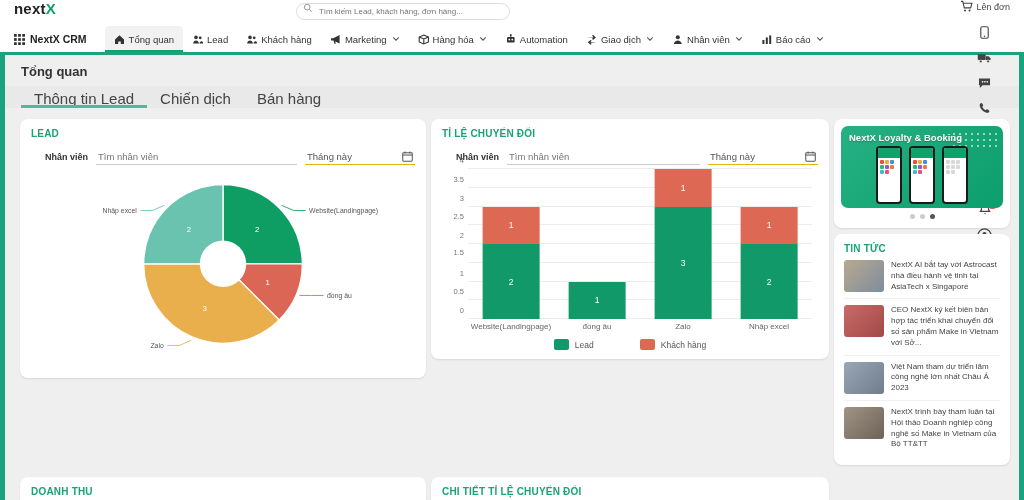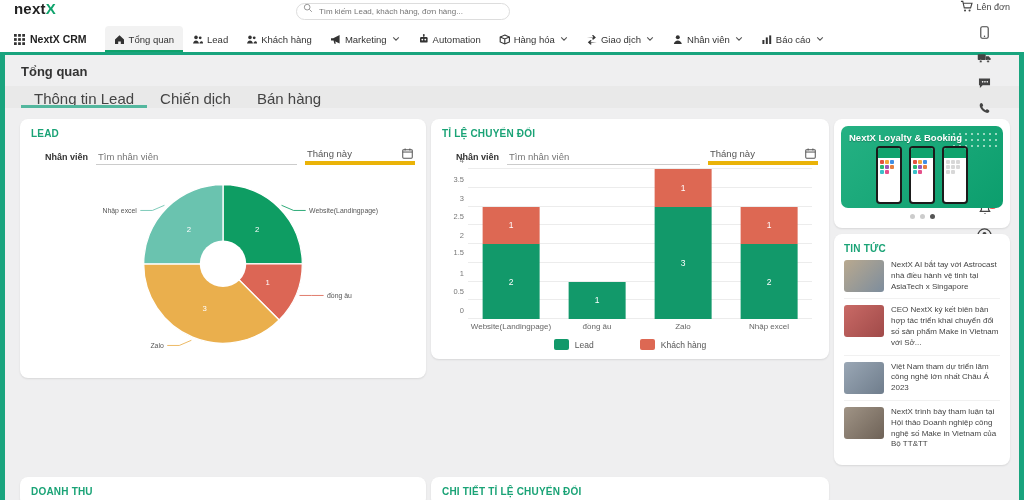--- a/index.html
+++ b/index.html
@@ -45,21 +45,21 @@
   .card.lead, .card.revenue { width:406px; }
   .card.conv, .card.detail { width:398px; }
   .row2 { display:flex; gap:5px; padding:12px 8px 0 15px; align-items:flex-start; }
   .card-title { font-size:10px; font-weight:bold; color:#1aa376; letter-spacing:.2px; }
 
   .filters { display:flex; align-items:flex-end; gap:8px; margin:7px 0 4px 0; }
   .f-label { font-size:9px; font-weight:bold; color:#333; padding-bottom:3px; margin-left:14px; }
   .f-input { flex:1; }
   .f-input input { width:100%; border:none; border-bottom:1px solid #ccc; font-size:9.5px;
      color:#555; padding:2px 2px; outline:none; background:transparent; }
-  .f-period { width:110px; border-bottom:4px solid #eab308; display:flex; align-items:center;
+  .f-period { width:110px; border-bottom:1px solid #eab308; display:flex; align-items:center;
      justify-content:space-between; font-size:9.5px; color:#555; padding:2px 2px; cursor:pointer; }
 
   
   .donut-label { font-size:8px; fill:#555; }
   .donut-val { font-size:9px; fill:#fff; }
   .leader { stroke-width:1; fill:none; }
 
   
   .sb-wrap { margin-top:4px; }
   .sb-plot { position:relative; height:150px; margin:4px 6px 0 26px; }
@@ -246,40 +246,40 @@
           </svg>
         </span>
         <span>Marketing</span>
         <span class="chev"><span><svg width="8" height="8" viewBox="0 0 10 10">
               <polyline points="1.5,3 5,6.5 8.5,3" fill="none" stroke="#555" stroke-width="1.3"></polyline>
             </svg></span></span>
       </div>
       <div class="nav-item">
         <span>
           <svg width="11" height="11" viewBox="0 0 11 11">
+            <path d="M5.8 1 10.4 3v5L5.8 10 1.2 8V3z" fill="none" stroke="#333" stroke-width="1.1"></path>
+            <path d="M1.2 3l4.6 2 4.6-2M5.8 5v5" fill="none" stroke="#333" stroke-width="1.1"></path>
+          </svg>
+        </span>
+        <span>Hàng hóa</span>
+        <span class="chev"><span><svg width="8" height="8" viewBox="0 0 10 10">
+              <polyline points="1.5,3 5,6.5 8.5,3" fill="none" stroke="#555" stroke-width="1.3"></polyline>
+            </svg></span></span>
+      </div>
+      <div class="nav-item">
+        <span>
+          <svg width="11" height="11" viewBox="0 0 11 11">
             <rect x="2" y="3" width="7.6" height="5.6" rx="1.2" fill="#333"></rect>
             <line x1="5.8" y1="1" x2="5.8" y2="3" stroke="#333" stroke-width="1"></line>
             <circle cx="5.8" cy="1" r="0.9" fill="#333"></circle>
             <circle cx="4.3" cy="5.6" r="0.9" fill="#fff"></circle>
             <circle cx="7.3" cy="5.6" r="0.9" fill="#fff"></circle>
           </svg>
         </span>
         <span>Automation</span>
-      </div>
-      <div class="nav-item">
-        <span>
-          <svg width="11" height="11" viewBox="0 0 11 11">
-            <path d="M5.8 1 10.4 3v5L5.8 10 1.2 8V3z" fill="none" stroke="#333" stroke-width="1.1"></path>
-            <path d="M1.2 3l4.6 2 4.6-2M5.8 5v5" fill="none" stroke="#333" stroke-width="1.1"></path>
-          </svg>
-        </span>
-        <span>Hàng hóa</span>
-        <span class="chev"><span><svg width="8" height="8" viewBox="0 0 10 10">
-              <polyline points="1.5,3 5,6.5 8.5,3" fill="none" stroke="#555" stroke-width="1.3"></polyline>
-            </svg></span></span>
       </div>
       <div class="nav-item">
         <span>
           <svg width="11" height="11" viewBox="0 0 11 11">
             <path d="M1 3.4h7.2L6.6 1.8 8 1l3 2.8-3 2.6-1.4-.9 1.6-1.5z" fill="#333" transform="scale(0.9)"></path>
             <path d="M11 8.6H3.8l1.6 1.6L4 11 1 8.2l3-2.6 1.4.9-1.6 1.5z" fill="#333" transform="scale(0.9) translate(1,1)"></path>
           </svg>
         </span>
         <span>Giao dịch</span>
         <span class="chev"><span><svg width="8" height="8" viewBox="0 0 10 10">

